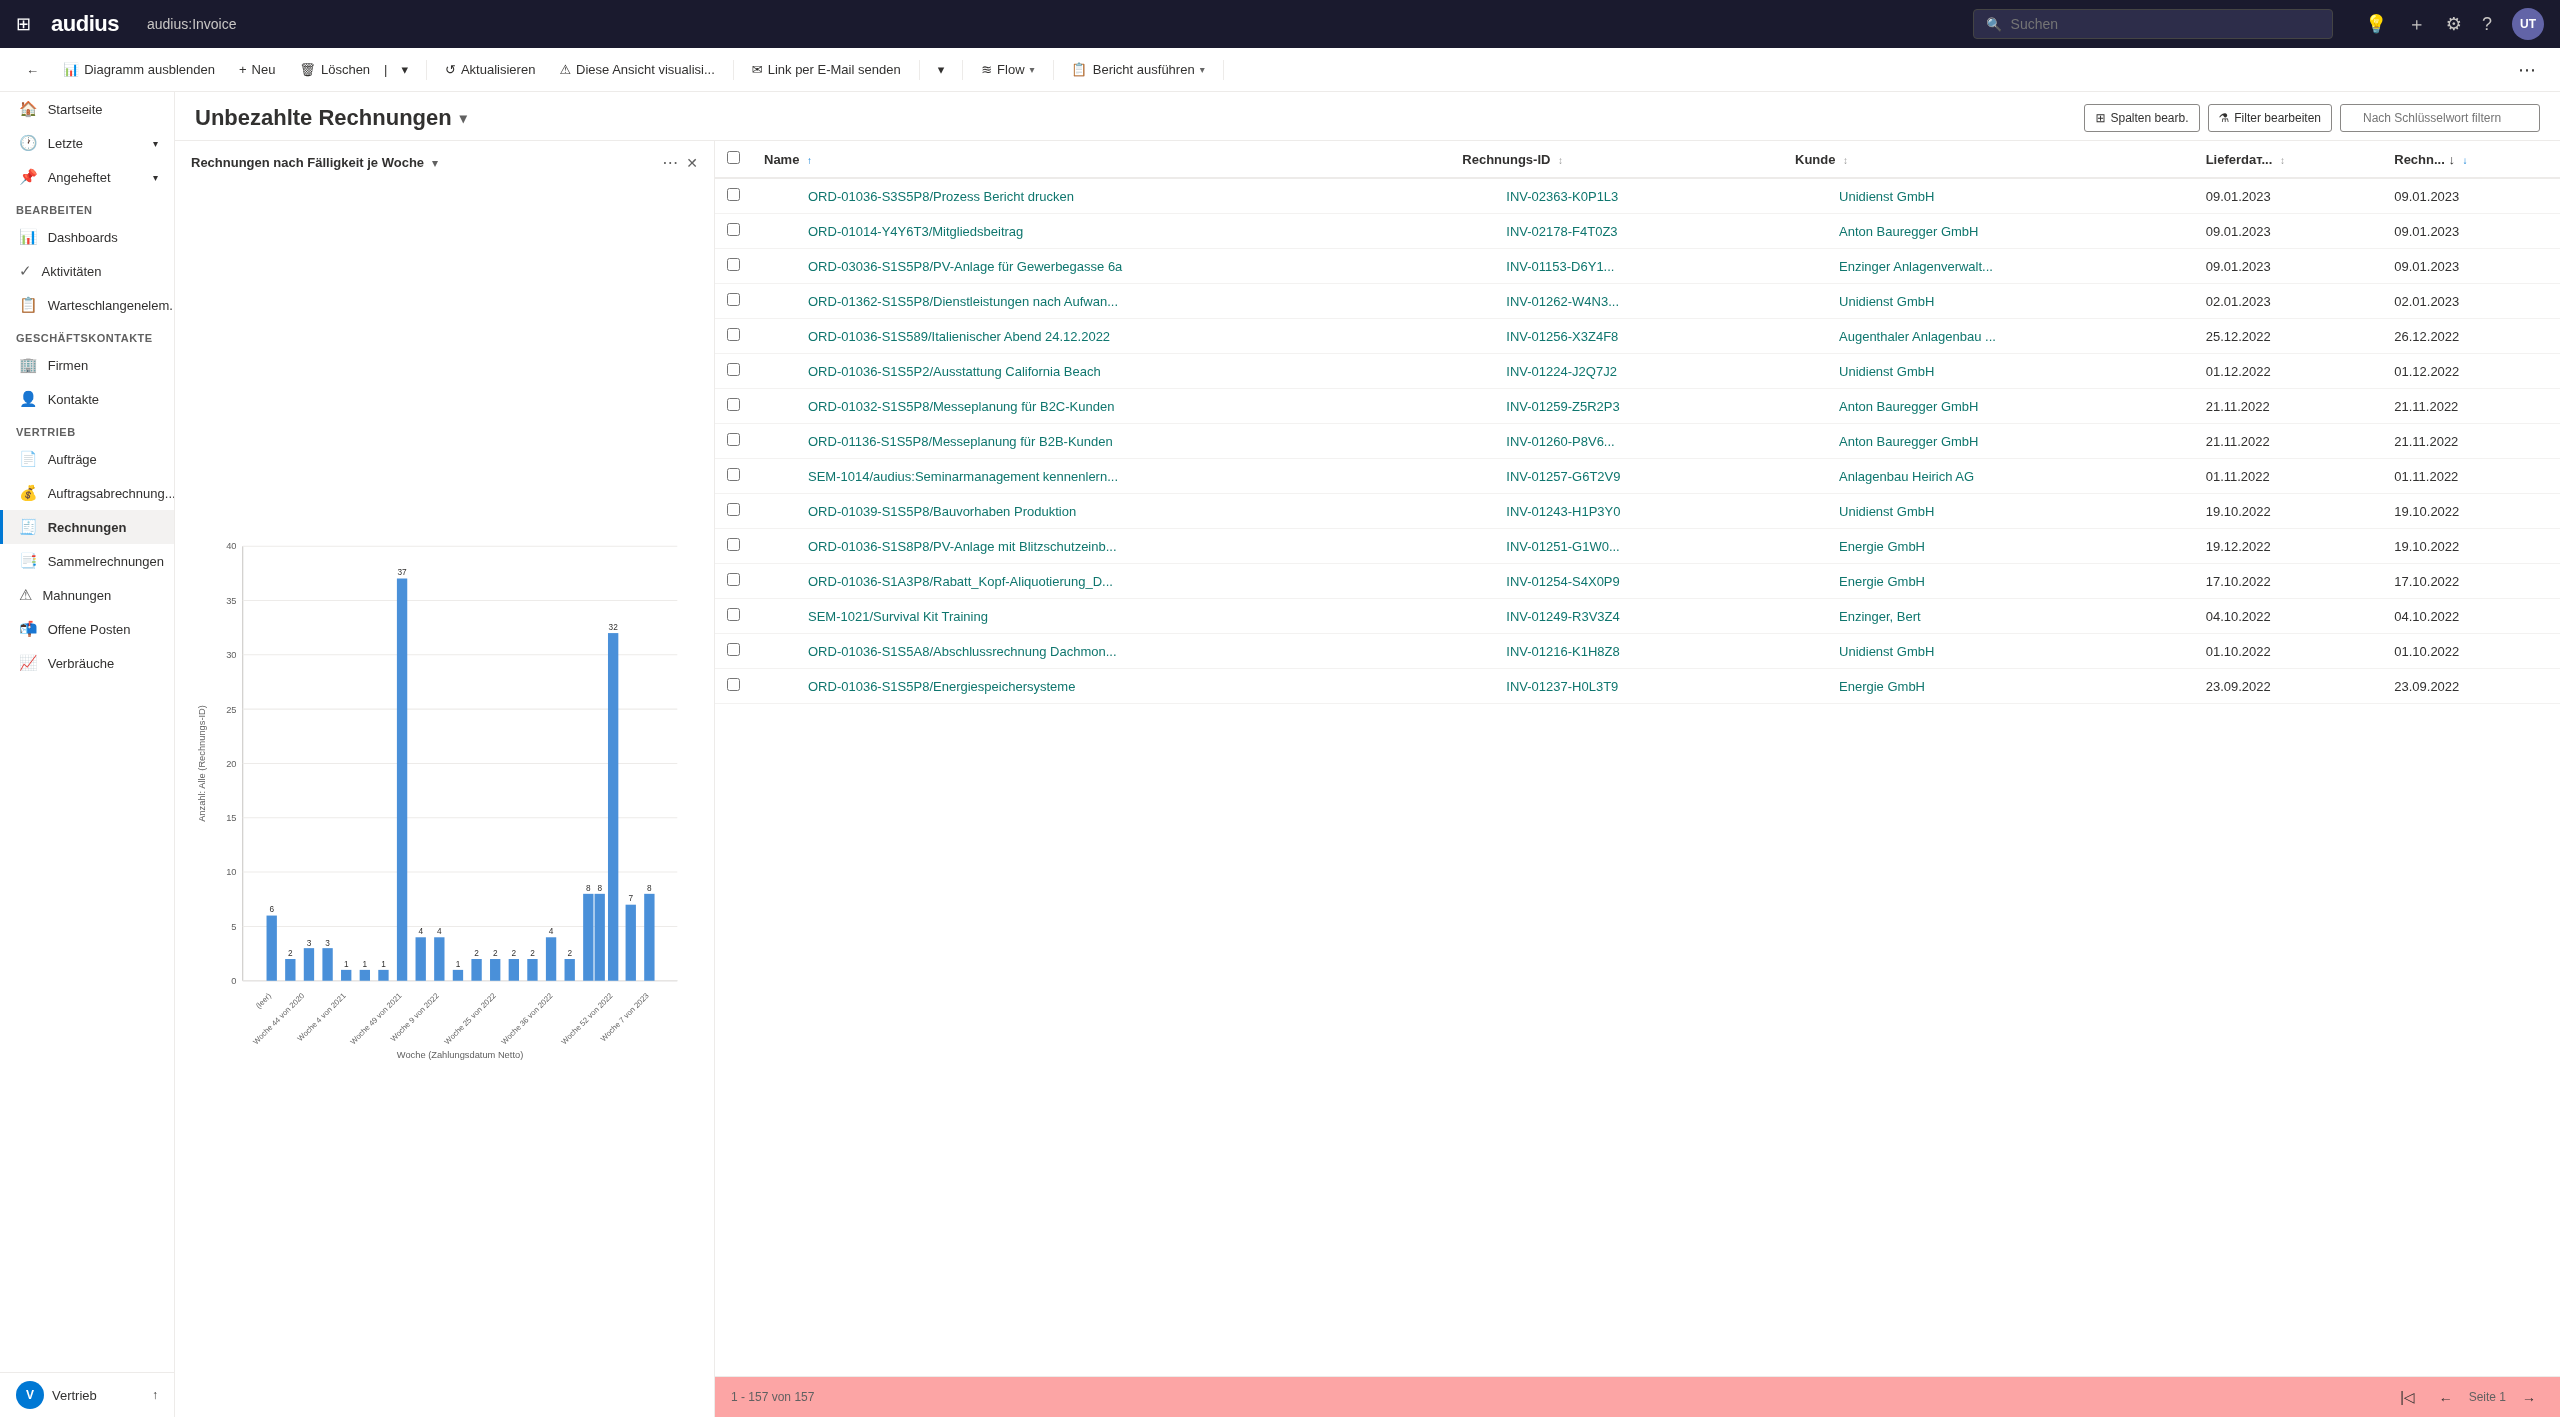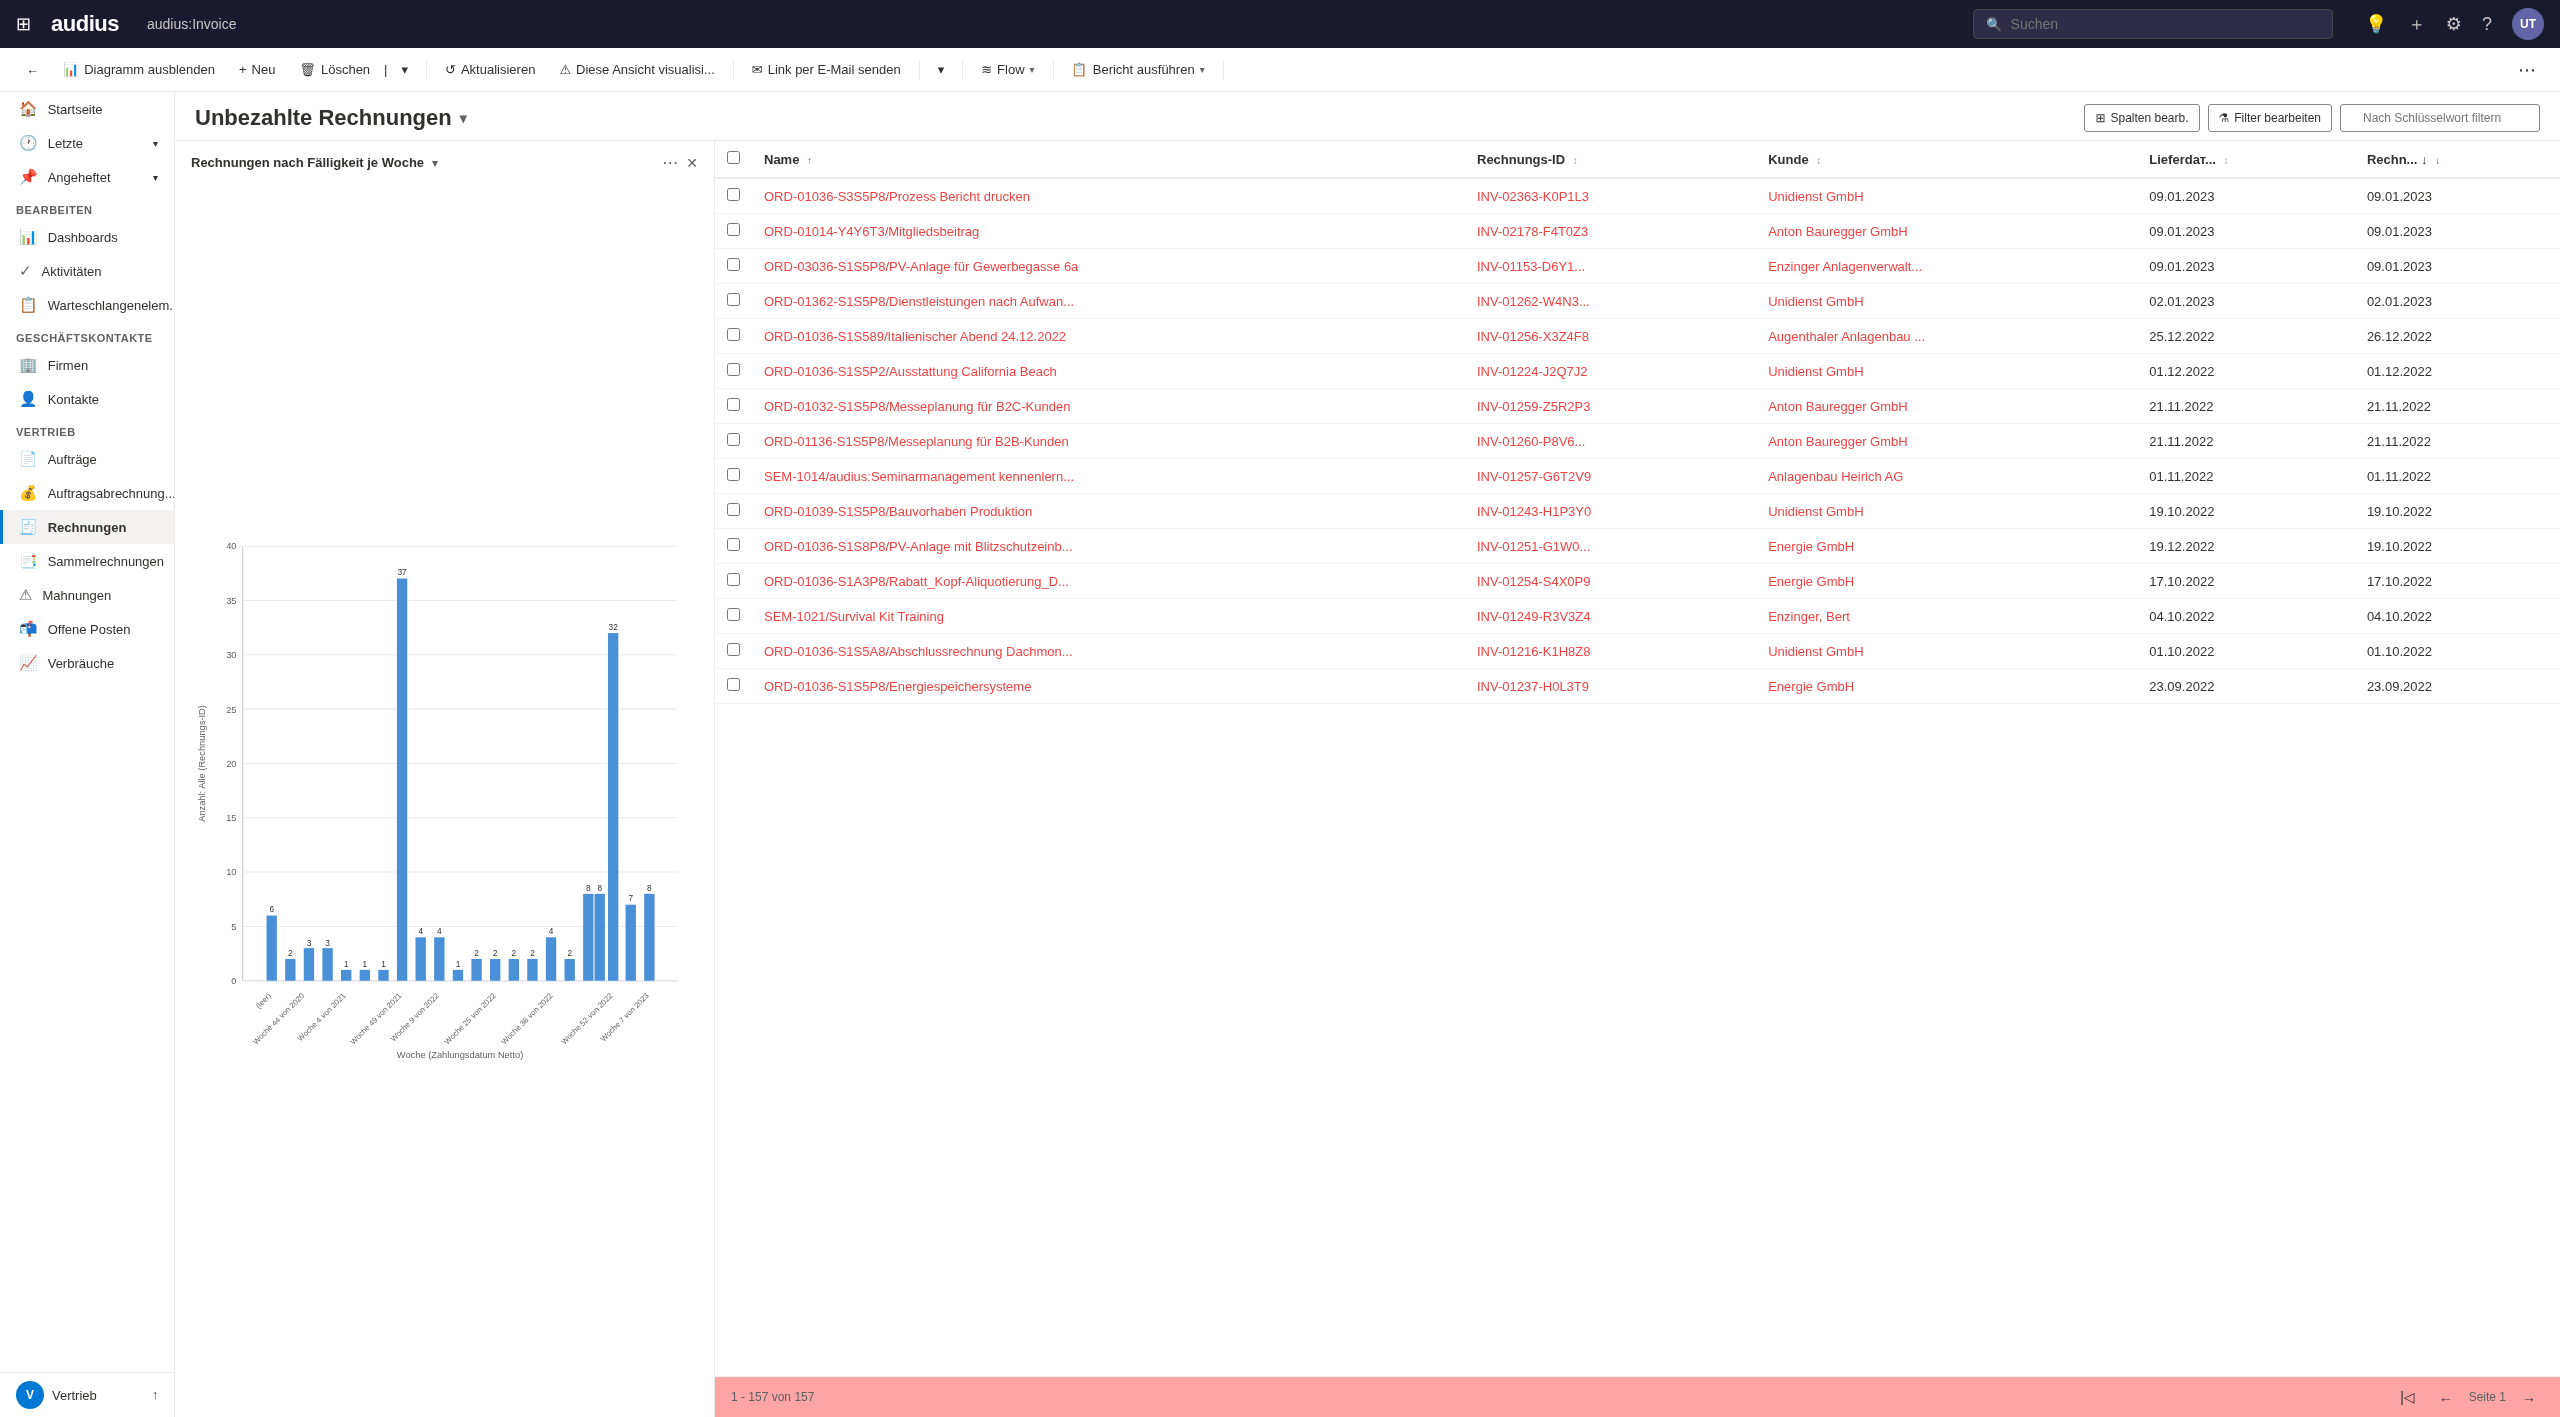--- a/index.html
+++ b/index.html
@@ -220,21 +220,21 @@
       white-space: nowrap;
       cursor: pointer;
       user-select: none;
     }
     th .sort-icon { font-size: 10px; margin-left: 4px; color: #0078d4; }
     td {
       padding: 9px 12px;
       border-bottom: 1px solid #f3f2f1;
       white-space: nowrap;
     }
-    .link-cell { color: #ef4444; cursor: pointer; text-decoration: none; }
+    .link-cell { color: #0f766e; cursor: pointer; text-decoration: none; margin-left: 44px; }
     .checkbox-col { width: 36px; }
     input[type="checkbox"] { cursor: pointer; }
 
     
     .table-footer {
       display: flex;
       align-items: center;
       justify-content: space-between;
       padding: 8px 16px;
       border-top: 1px solid #edebe9;

